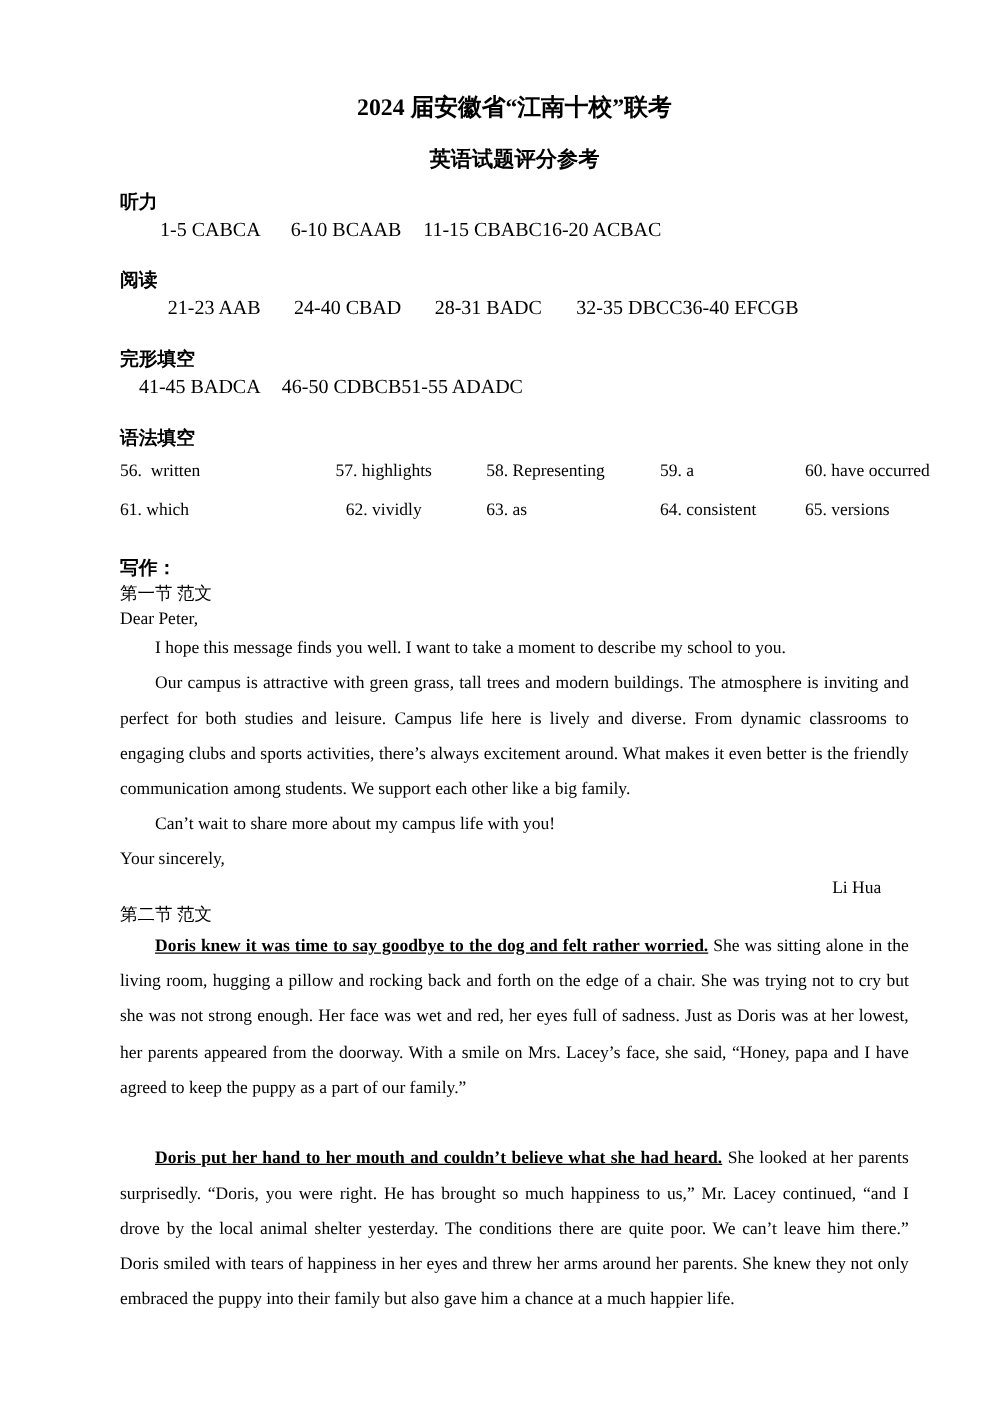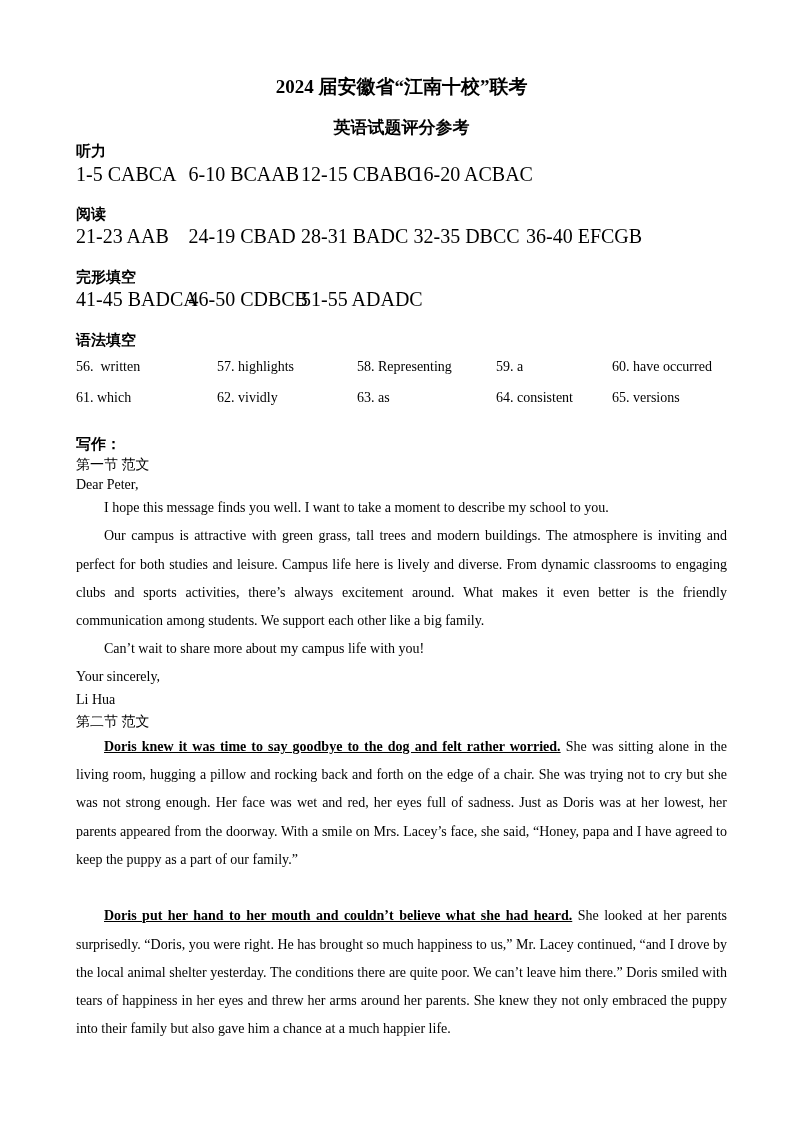--- a/index.html
+++ b/index.html
@@ -4,91 +4,92 @@
 <style>
   * { box-sizing: border-box; }
   html, body { margin: 0; padding: 0; }
   body {
     width: 794px; height: 1123px;
     background: #ffffff; color: #000000;
     font-family: "Liberation Serif", "DejaVu Serif", serif;
   }
   .page {
     width: 794px; height: 1123px;
-    padding: 73px 67px 0 76px;
+    padding: 73px 67px 0 96px;
     overflow: hidden;
   }
   .doc-title {
     font-size: 19px; line-height: 27px; font-weight: 700;
     text-align: center; margin: 0;
   }
   .doc-subtitle {
     font-size: 17px; line-height: 27px; font-weight: 700;
     text-align: center; margin: 14px 0 0 0;
   }
   .sec-head {
     font-size: 15px; line-height: 21px; font-weight: 700;
     margin: 0;
   }
-  .mt11 { }
+  .mt11 { margin-top: 11px; }
   .mt20 { margin-top: 20px; }
   .mt21 { margin-top: 21px; }
   .mt26 { margin-top: 26px; }
   .ans-row {
-    display: flex; font-size: 20px; line-height: 20px;
+    display: flex; font-size: 16px; line-height: 20px;
     margin-top: 1px;
+    text-align: right;
   }
   .ans-row > span { flex: 0 0 auto; white-space: pre; }
   .ans-row.listening { margin-top: 2px; }
   .wA { width: 112.5px; }
   .gr-row { display: flex; font-size: 14px; line-height: 20px; }
   .gr-row > span { flex: 0 0 auto; white-space: pre; }
   .gr1 { margin-top: 6px; }
   .gr2 { margin-top: 11px; }
   .cg1 { width: 141px; }
-  .cg2 { width: 140px; }
-  .cg3 { width: 139px; }
+  .cg2 { width: 140px; text-align: center; }
+  .cg3 { width: 139px; margin-left: 12px; }
   .cg4 { width: 116px; }
   .sec-label { font-size: 14px; line-height: 19px; white-space: pre; }
   .salutation { font-size: 14px; line-height: 19px; margin-top: 1px; }
   .para {
     font-size: 14px; line-height: 28.3px;
     margin: 0; text-indent: 28px;
   }
   .just { text-align: justify; }
   .p4 { margin-top: 28px; }
   .closing { font-size: 14px; line-height: 25px; text-align: left; }
-  .signature { font-size: 14px; line-height: 21px; padding-right: 22px; }
+  .signature { font-size: 14px; line-height: 21px; text-align: right; padding-right: 22px; }
   .sec-label2 { margin-top: 2px; }
   .p3 { margin-top: 2px; }
   .lead { font-weight: 700; text-decoration: underline; }
 </style>
 </head>
 <body>
 
 <div class="page">
 
   <h1 class="doc-title">2024 届安徽省“江南十校”联考</h1>
   <h2 class="doc-subtitle">英语试题评分参考</h2>
 
   <section>
     <h3 class="sec-head mt11">听力</h3>
     <div class="ans-row listening">
       <span class="wA">1-5 CABCA</span>
       <span class="wA">6-10 BCAAB</span>
-      <span class="wA">12-15 CBABC</span>
+      <span class="wA">11-15 CBABC</span>
       <span>16-20 ACBAC</span>
     </div>
   </section>
 
   <section>
     <h3 class="sec-head mt20">阅读</h3>
     <div class="ans-row">
       <span class="wA">21-23 AAB</span>
-      <span class="wA">24-19 CBAD</span>
+      <span class="wA">24-40 CBAD</span>
       <span class="wA">28-31 BADC</span>
       <span class="wA">32-35 DBCC</span>
       <span>36-40 EFCGB</span>
     </div>
   </section>
 
   <section>
     <h3 class="sec-head mt21">完形填空</h3>
     <div class="ans-row">
       <span class="wA">41-45 BADCA</span>

